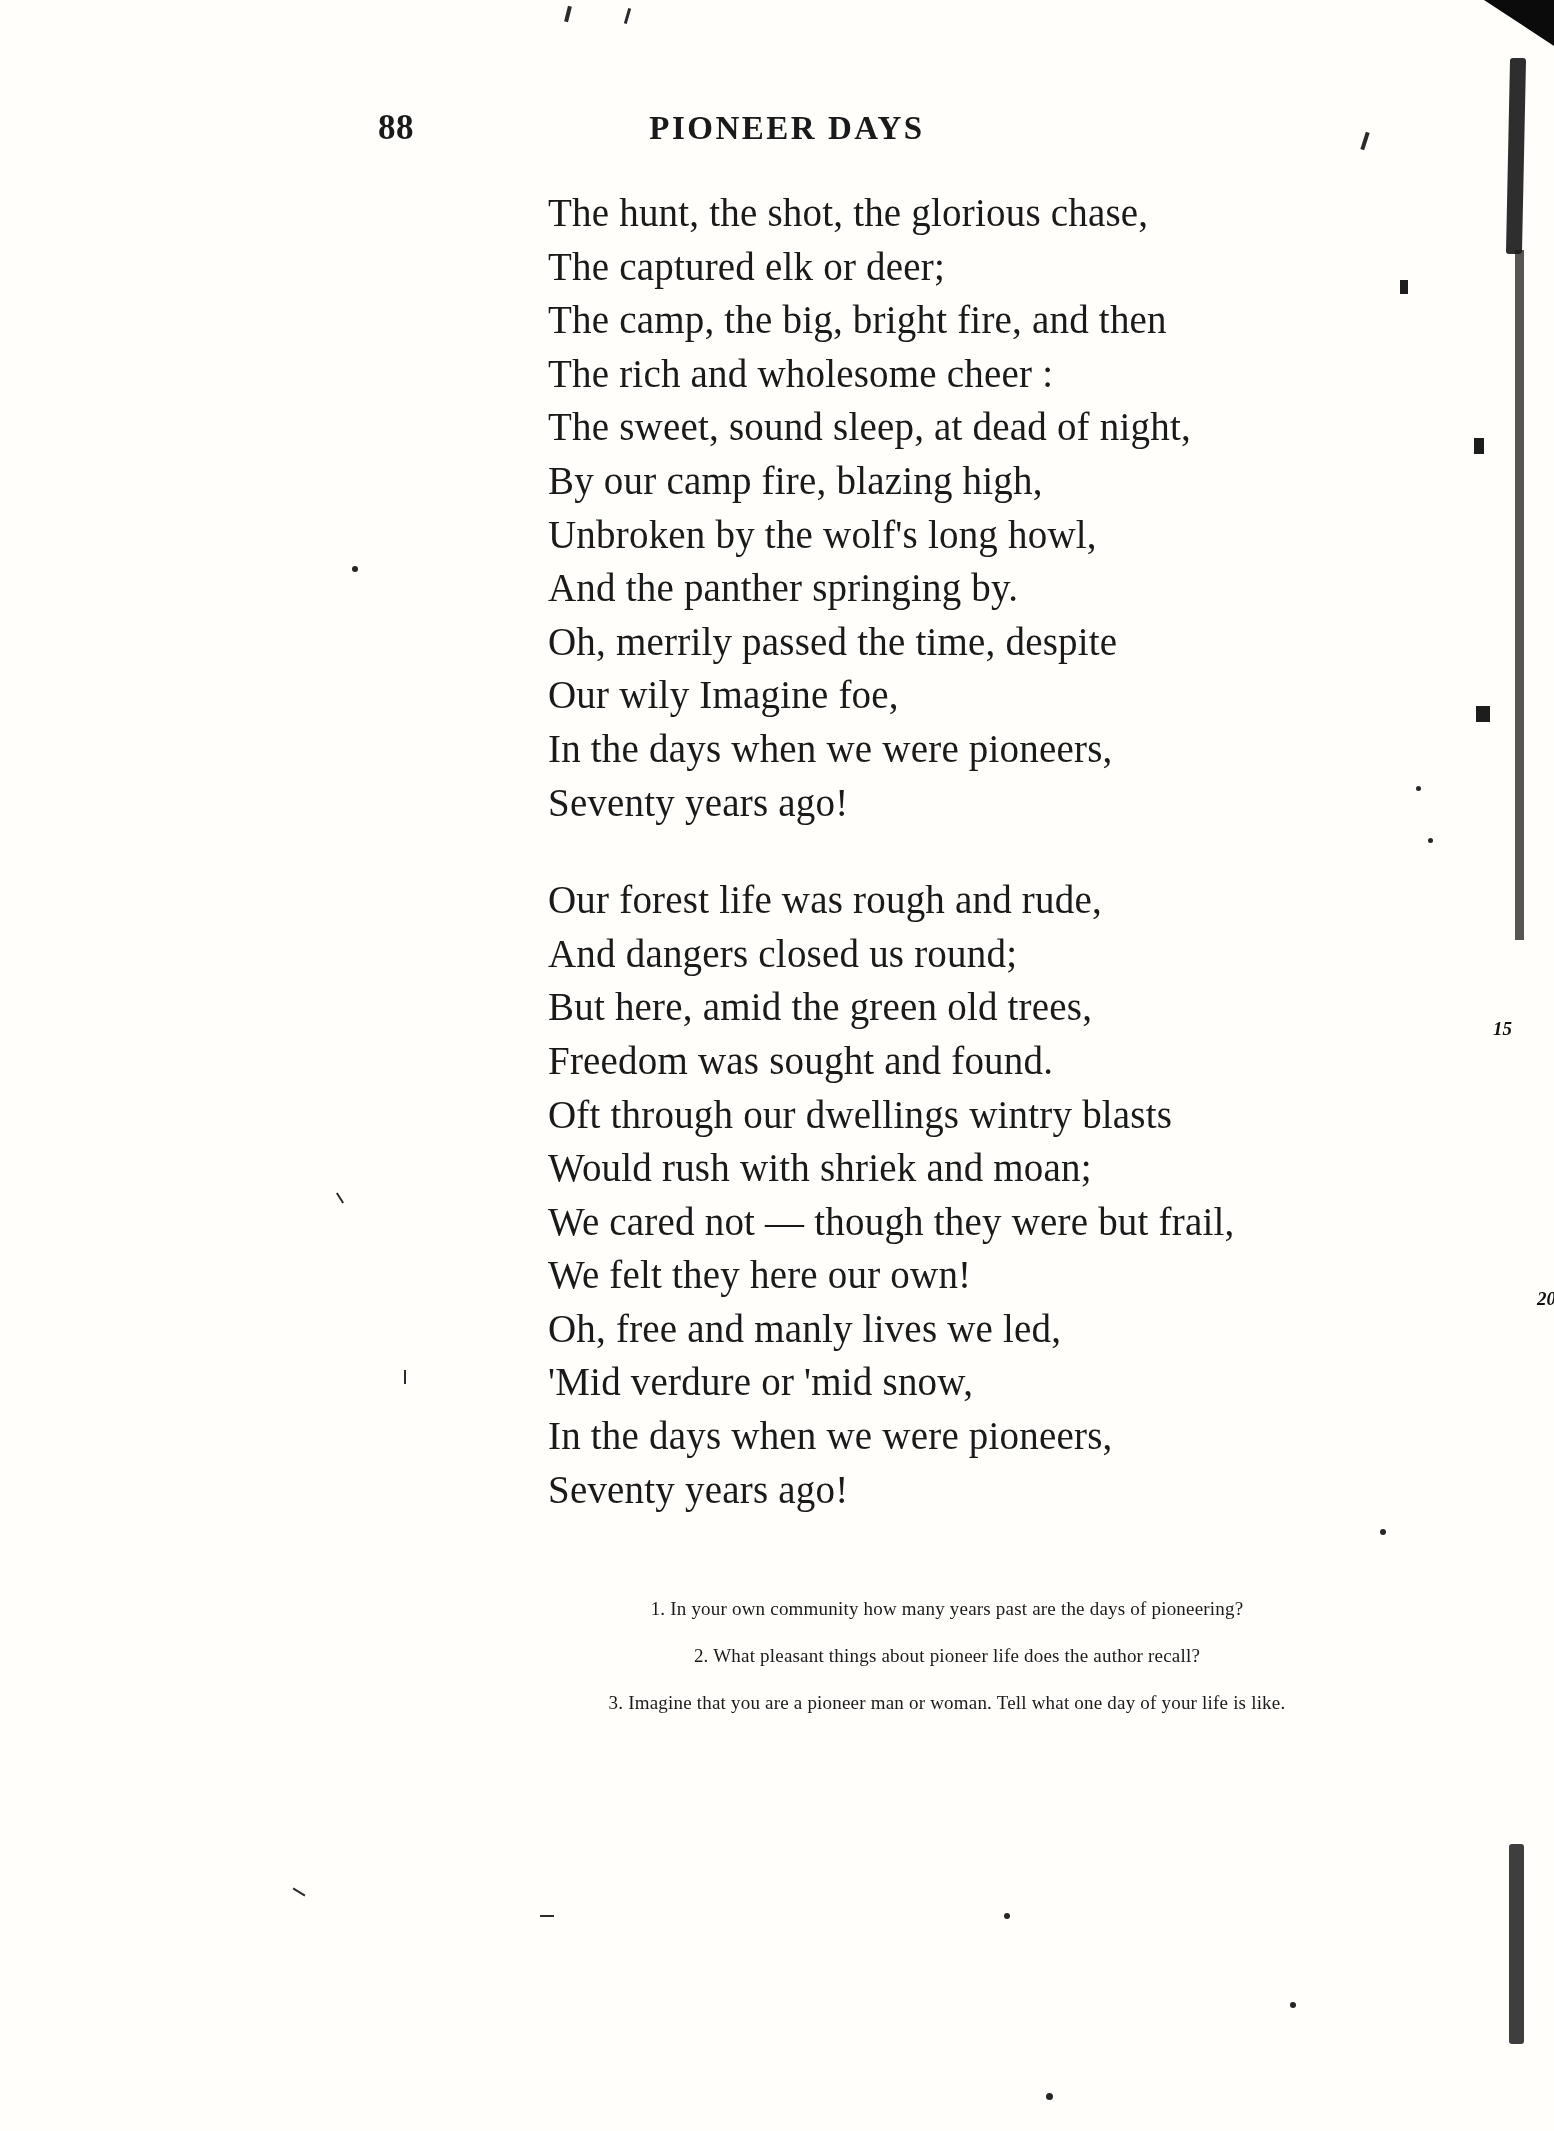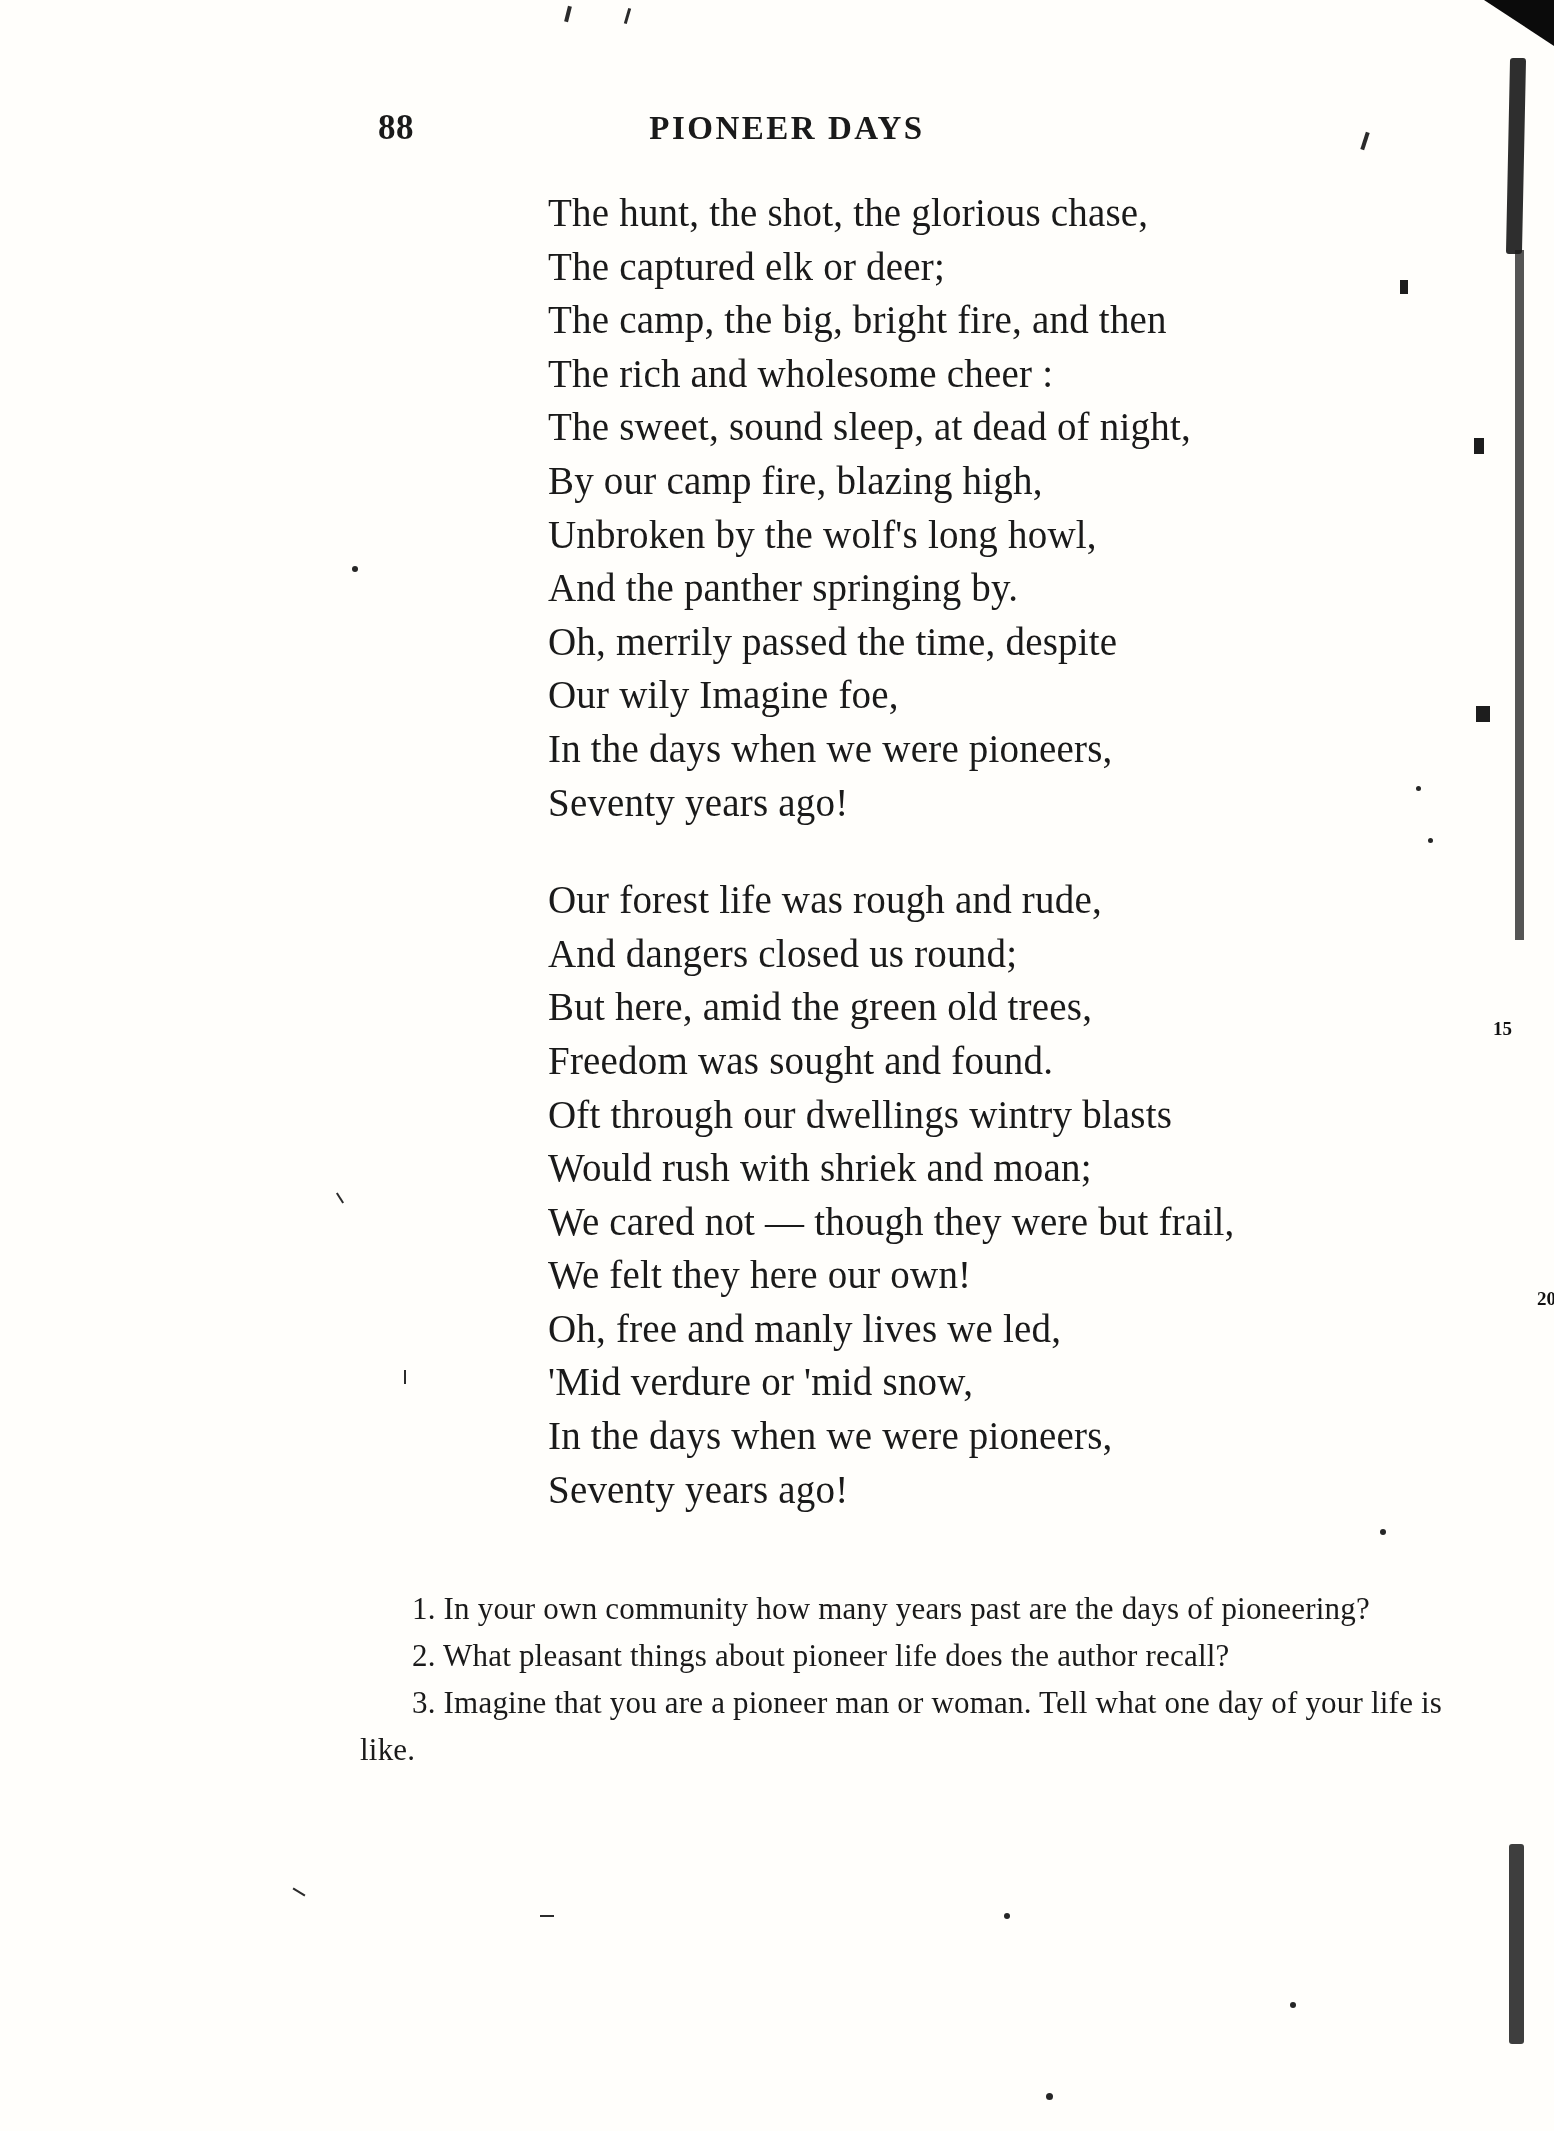--- a/index.html
+++ b/index.html
@@ -63,36 +63,38 @@
     letter-spacing: 0.2px;
   }
 
   
   .line-number {
     position: absolute;
     font-size: 19px;
     font-weight: bold;
     font-family: "Liberation Serif", serif;
     color: #111;
+    font-style: italic;
   }
   .ln-15 { left: 1493px; top: 1018px; }
   .ln-20 { left: 1490px; top: 1288px; margin-left: 47px; }
 
   
   .questions {
     position: absolute;
     left: 360px;
     top: 1585px;
     width: 1122px;
   }
   .question {
-    font-size: 31px;
+    font-size: 19px;
     line-height: 47px;
     text-indent: 52px;
     letter-spacing: 0.2px;
+    text-align: center;
   }
   .corner-wedge {
     position: absolute;
     top: 0;
     right: 0;
     width: 0;
     height: 0;
     border-top: 46px solid #0b0b0b;
     border-left: 70px solid transparent;
   }

